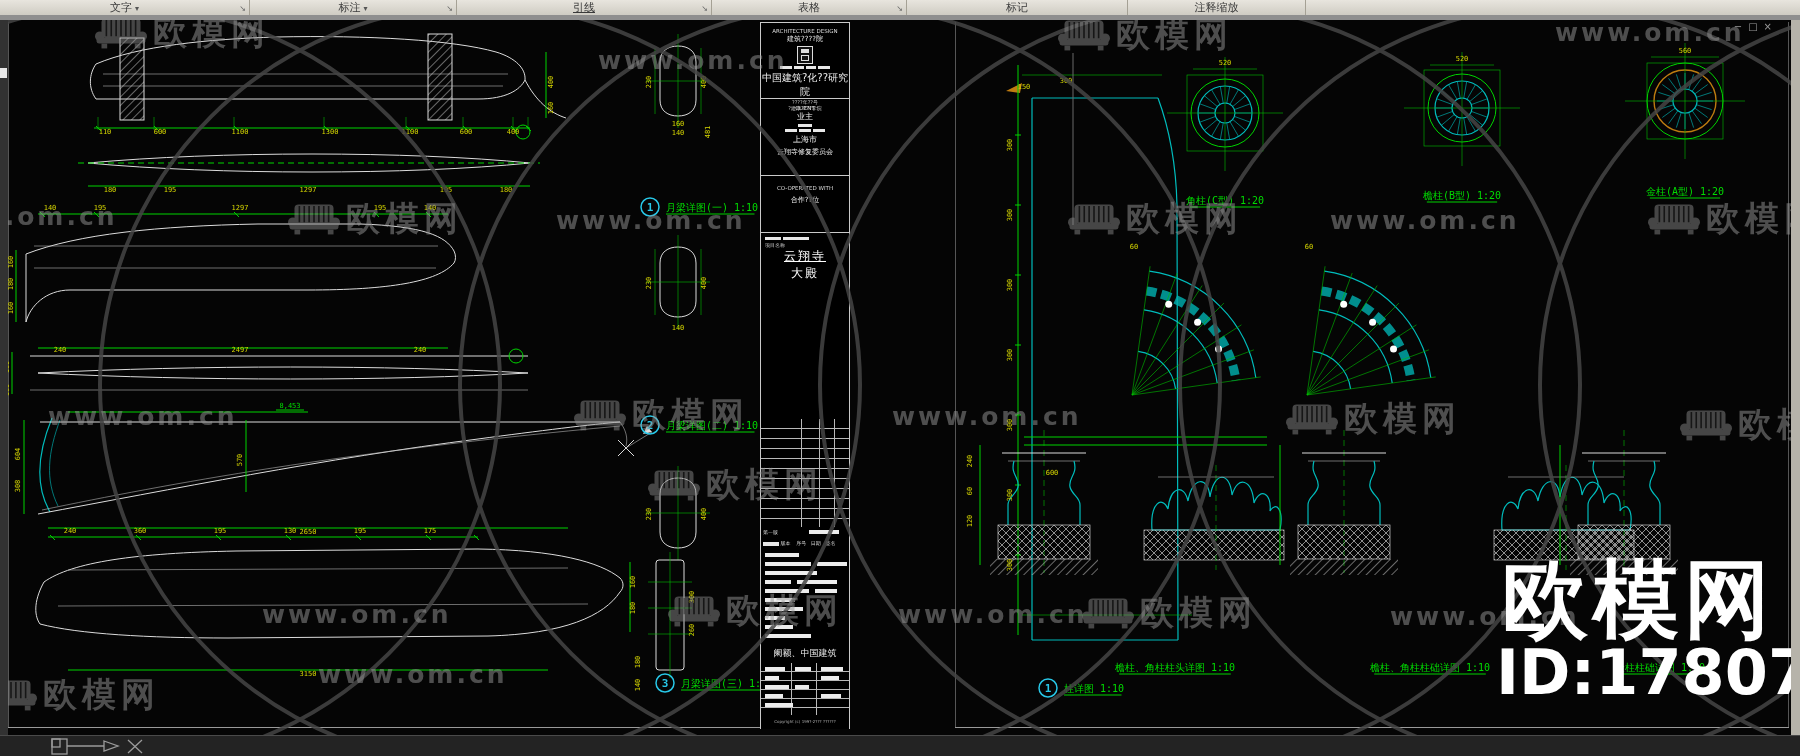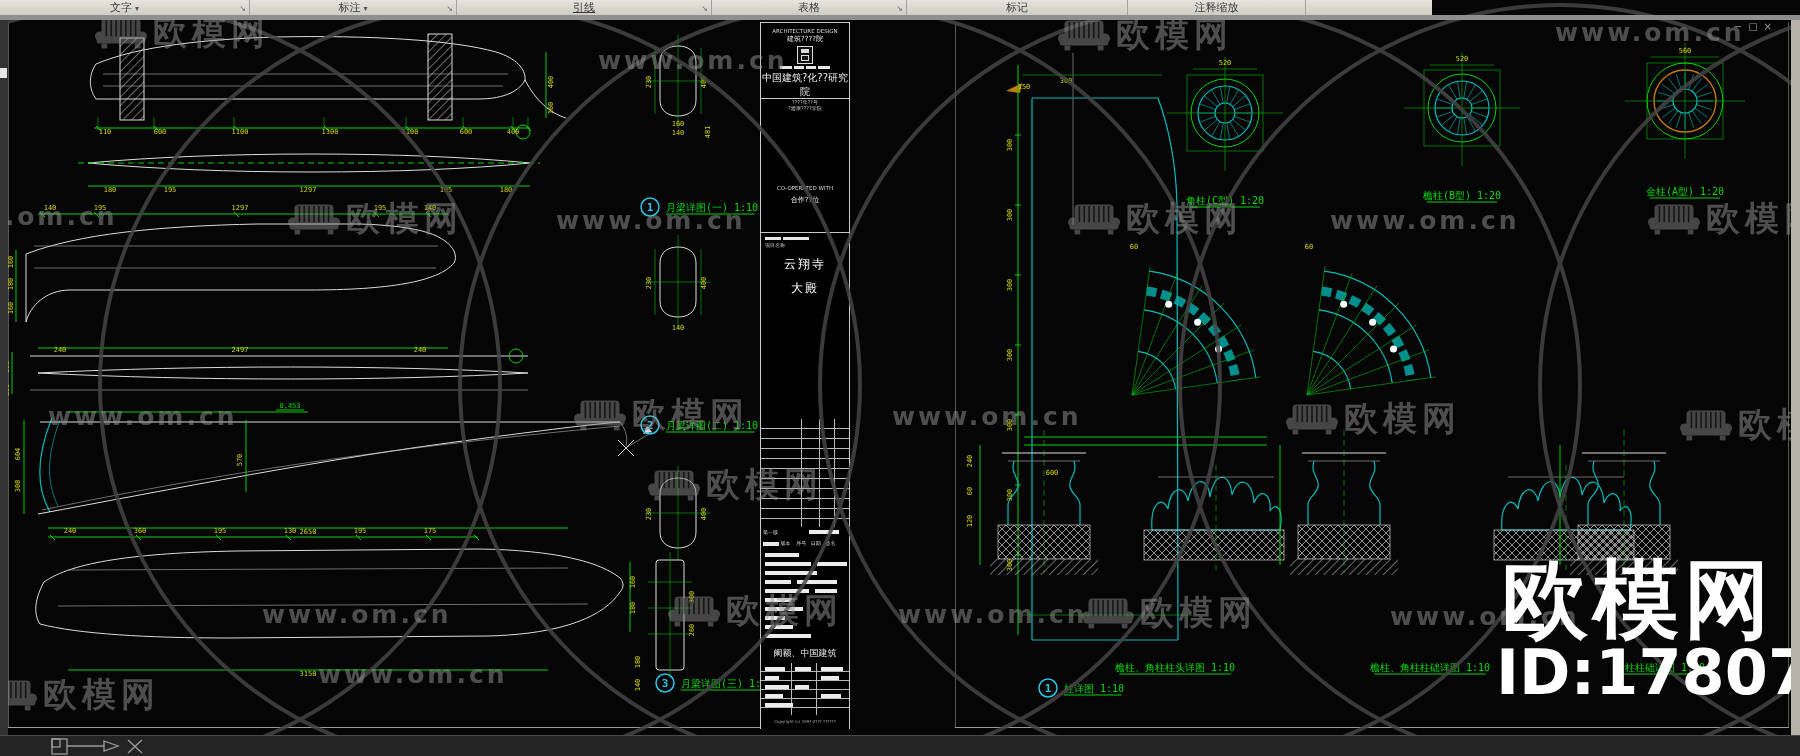--- a/index.html
+++ b/index.html
@@ -1,19 +1,19 @@
 <!DOCTYPE html>
 <html><head>
 <meta charset="utf-8">
 <style>
   html,body{margin:0;padding:0;background:#111;}
   .stage{position:relative;width:1800px;height:756px;overflow:hidden;background:#060606;
          font-family:"DejaVu Sans",sans-serif;}
   
-  .ribbon{position:absolute;left:0;top:0;width:1432px;height:15px;z-index:8;
+  .ribbon{position:absolute;left:0;top:0;width:1800px;height:15px;z-index:8;
           background:linear-gradient(#e8e5de,#cfccc3);border-bottom:1px solid #96927f;}
   .panel{position:absolute;top:0;height:15px;line-height:15px;text-align:center;
          color:#3a3a3a;font-size:11px;border-right:1px solid #a5a195;box-sizing:border-box;}
   .dd-icon::before{content:"▾";font-size:8px;color:#555;margin-left:3px;}
   .launcher-icon{position:absolute;right:3px;top:1px;font-size:8px;color:#666;}
   .launcher-icon::before{content:"↘";}
   
   .canvas-bg{position:absolute;left:0;top:15px;width:1800px;height:720px;background:#050505;}
   .titlebar-strip{position:absolute;left:0;top:15px;width:1800px;height:5px;background:#8f8f8f;z-index:8;}
   .win-controls{position:absolute;right:22px;top:21px;z-index:9;color:#9a9a9a;font-size:10px;letter-spacing:6px;}
@@ -497,32 +497,46 @@
       <div class="barrow">
           <span class="bar" style="width:12px;"></span>
           <span class="bar" style="width:10px;"></span>
           <span class="bar" style="width:10px;"></span>
           <span class="bar" style="width:12px;"></span>
         </div>
       <div class="t-cn" style="font-size:10px;">中国建筑?化??研究院</div>
       <div class="t-sm">????年??号</div>
       <div class="t-sm">?建康????学院</div>
     </div>
+    <div class="sec" style="top:76px;height:77px;">
+      <div class="t-en" style="margin-top:5px;">CLIENT</div>
+      <div class="t-md">业主</div>
+      <div class="barrow">
+          <span class="bar" style="width:14px;"></span>
+        </div>
+      <div class="barrow">
+          <span class="bar" style="width:12px;"></span>
+          <span class="bar" style="width:12px;"></span>
+          <span class="bar" style="width:12px;"></span>
+        </div>
+      <div class="t-md">上海市</div>
+      <div class="t-cn" style="margin-top:2px;">云翔寺修复委员会</div>
+    </div>
     <div class="sec" style="top:153px;height:57px;">
       <div class="t-en" style="margin-top:8px;">CO-OPERATED WITH</div>
       <div class="t-cn" style="margin-top:4px;">合作??位</div>
     </div>
     <div class="sec" style="top:210px;height:96px;border-bottom:none;">
       <div class="barrow" style="margin-top:4px;justify-content:flex-start;padding-left:4px;">
           <span class="bar" style="width:16px;"></span>
           <span class="bar" style="width:26px;"></span>
         </div>
       <div class="t-sm" style="text-align:left;padding-left:4px;">项目名称</div>
-      <div class="t-lg" style="margin-top:8px;">云翔寺</div>
-      <div class="t-lg" style="margin-top:7px;">大殿</div>
+      <div class="t-lg" style="text-decoration:underline;">云翔寺</div>
+      <div class="t-lg" style="margin-top:0;">大殿</div>
     </div>
     <div class="grid1"></div>
     <div class="gvl" style="left:40px;height:108px;"></div>
     <div class="gvl" style="left:58px;height:108px;"></div>
     <div class="gvl" style="left:73px;height:108px;"></div>
     <div class="revrow" style="top:506px;">第一版</div>
     <div class="rbar" style="left:48px;top:507px;width:30px;"></div>
     <div class="revrow" style="top:517px;">
       <span class="bar" style="width:16px;height:4px;"></span>
       <span>版本</span>

